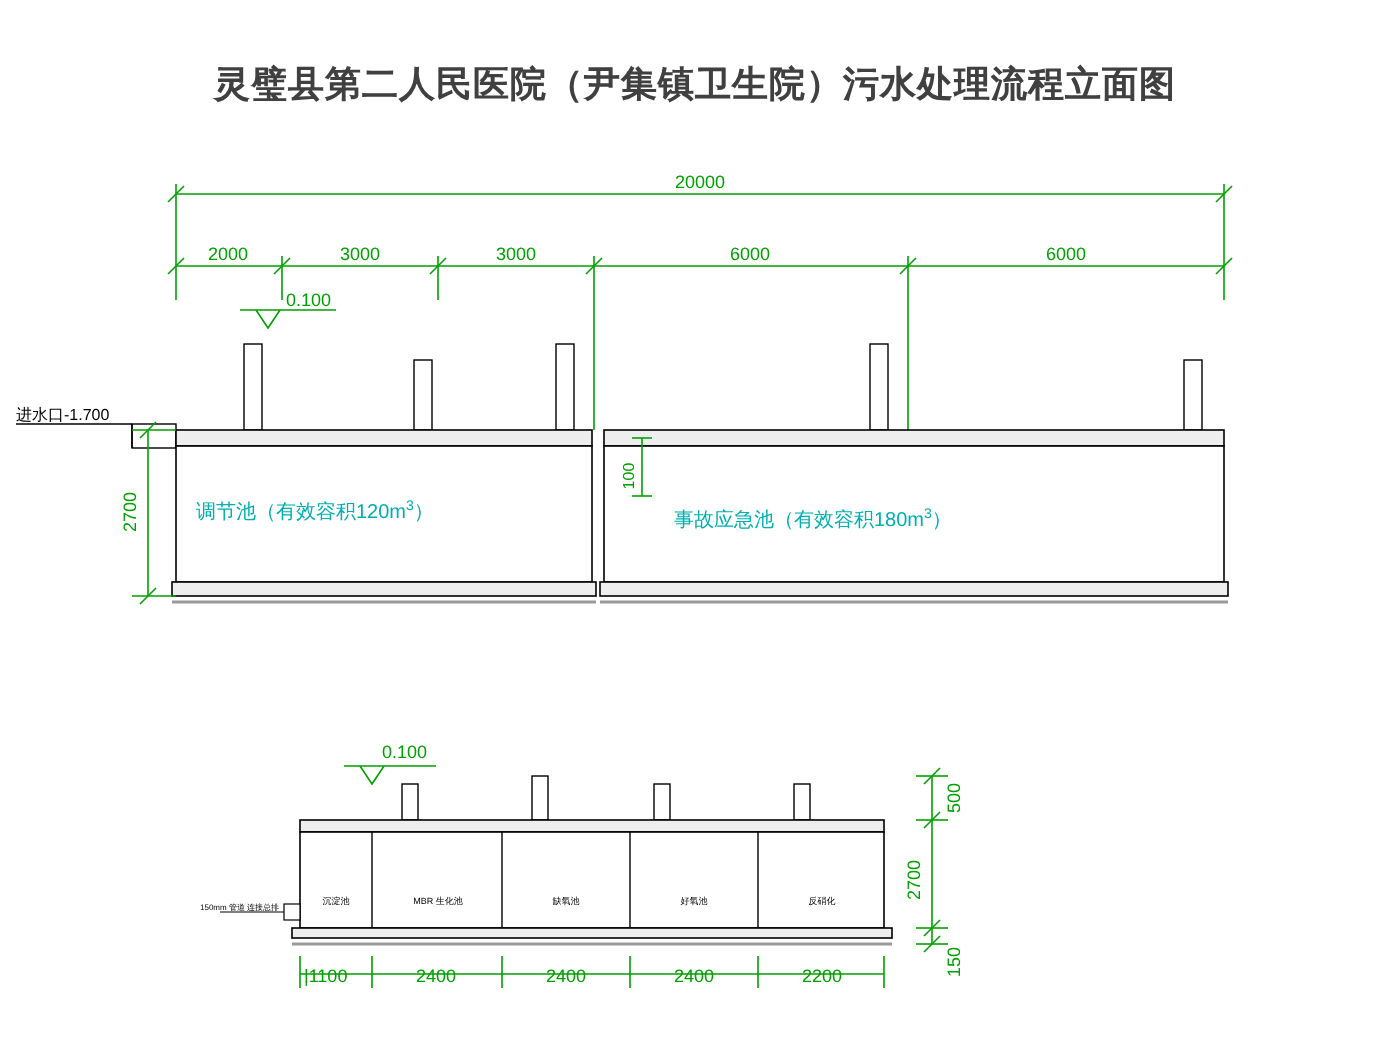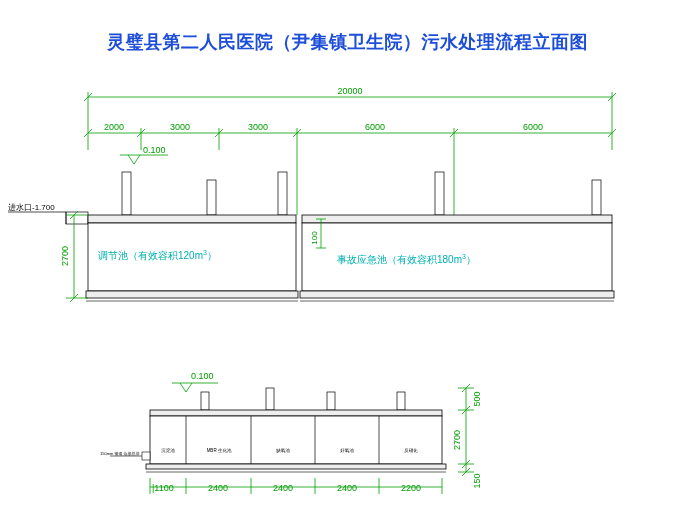--- a/index.html
+++ b/index.html
@@ -17,21 +17,21 @@
   }
   #title {
     position: absolute;
     top: 30px;
     left: 0;
     width: 695px;
     text-align: center;
     font-family: "Liberation Serif", serif;
     font-size: 18px;
     font-weight: bold;
-    color: #1d4ed8;
+    color: #404040;
     letter-spacing: 0.5px;
     white-space: nowrap;
   }
   svg.layer {
     position: absolute;
     top: 0;
     left: 0;
     width: 695px;
     height: 519px;
   }

